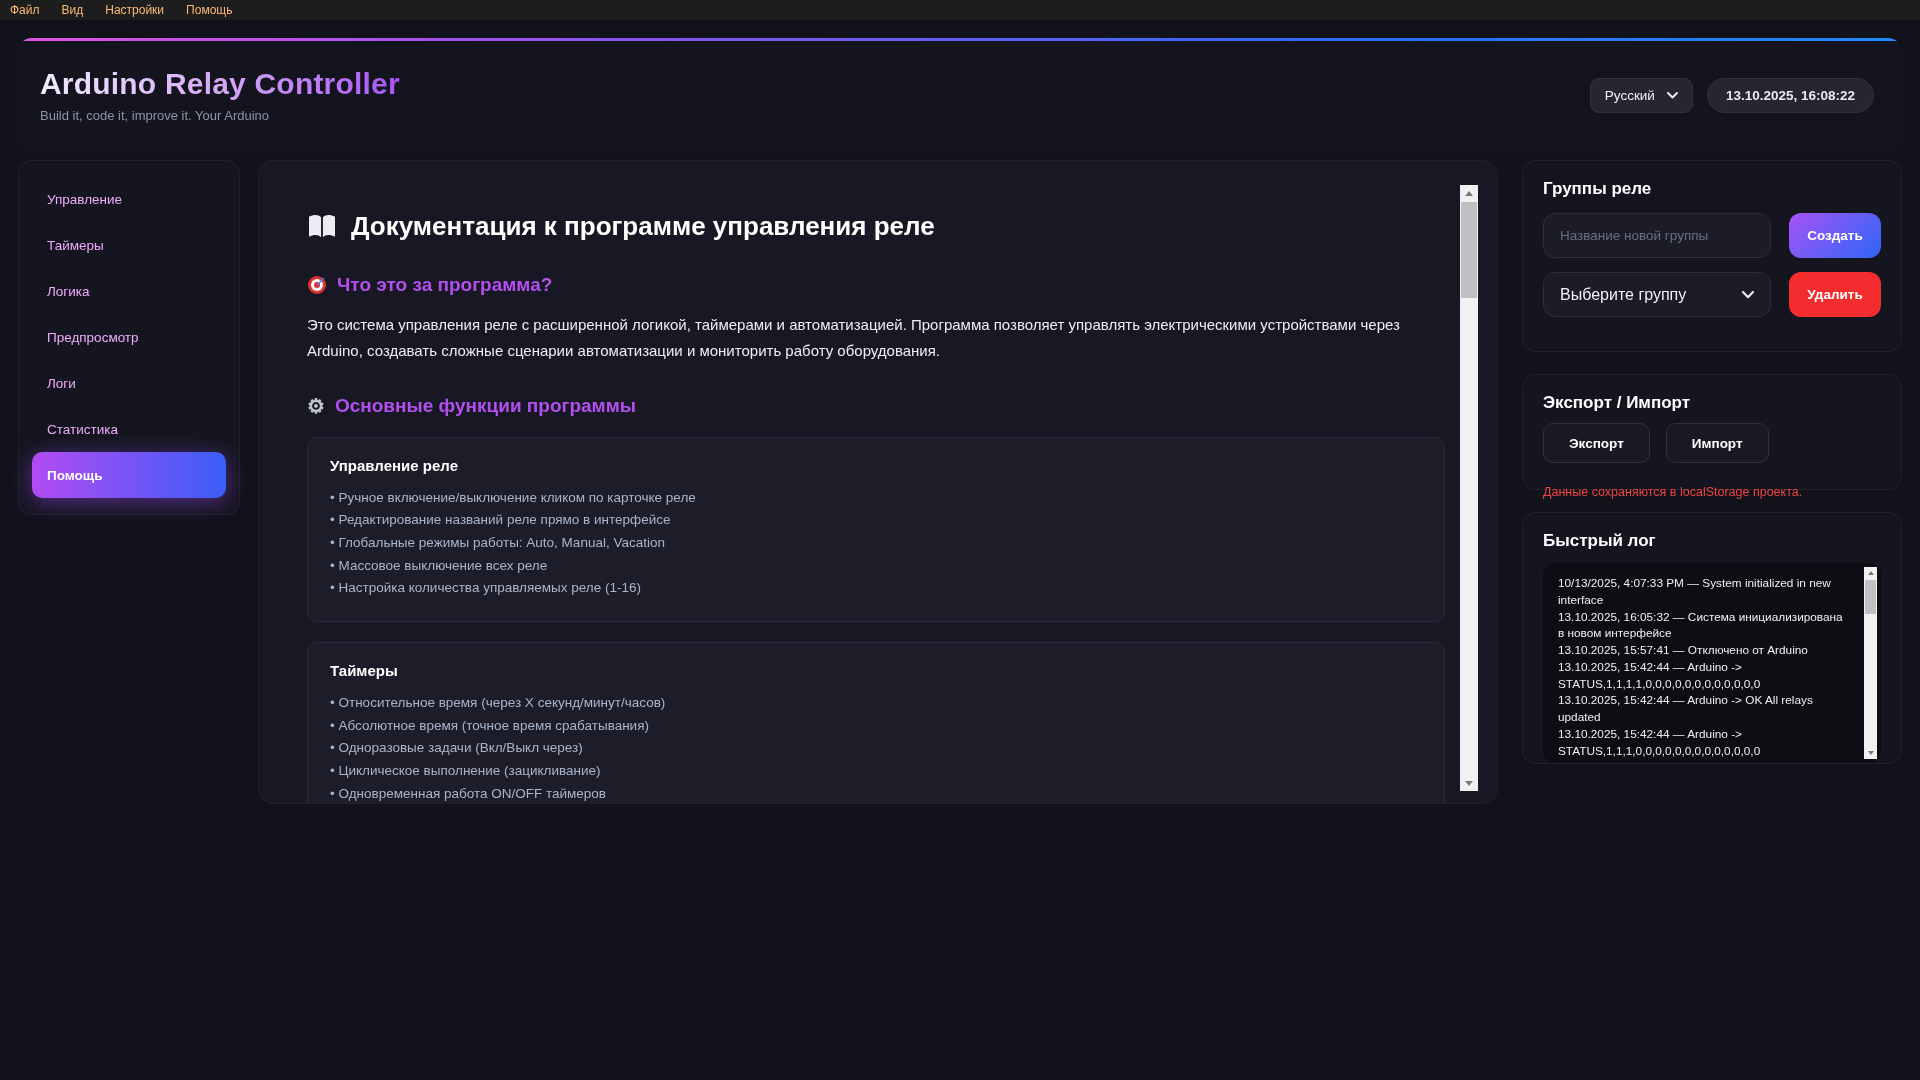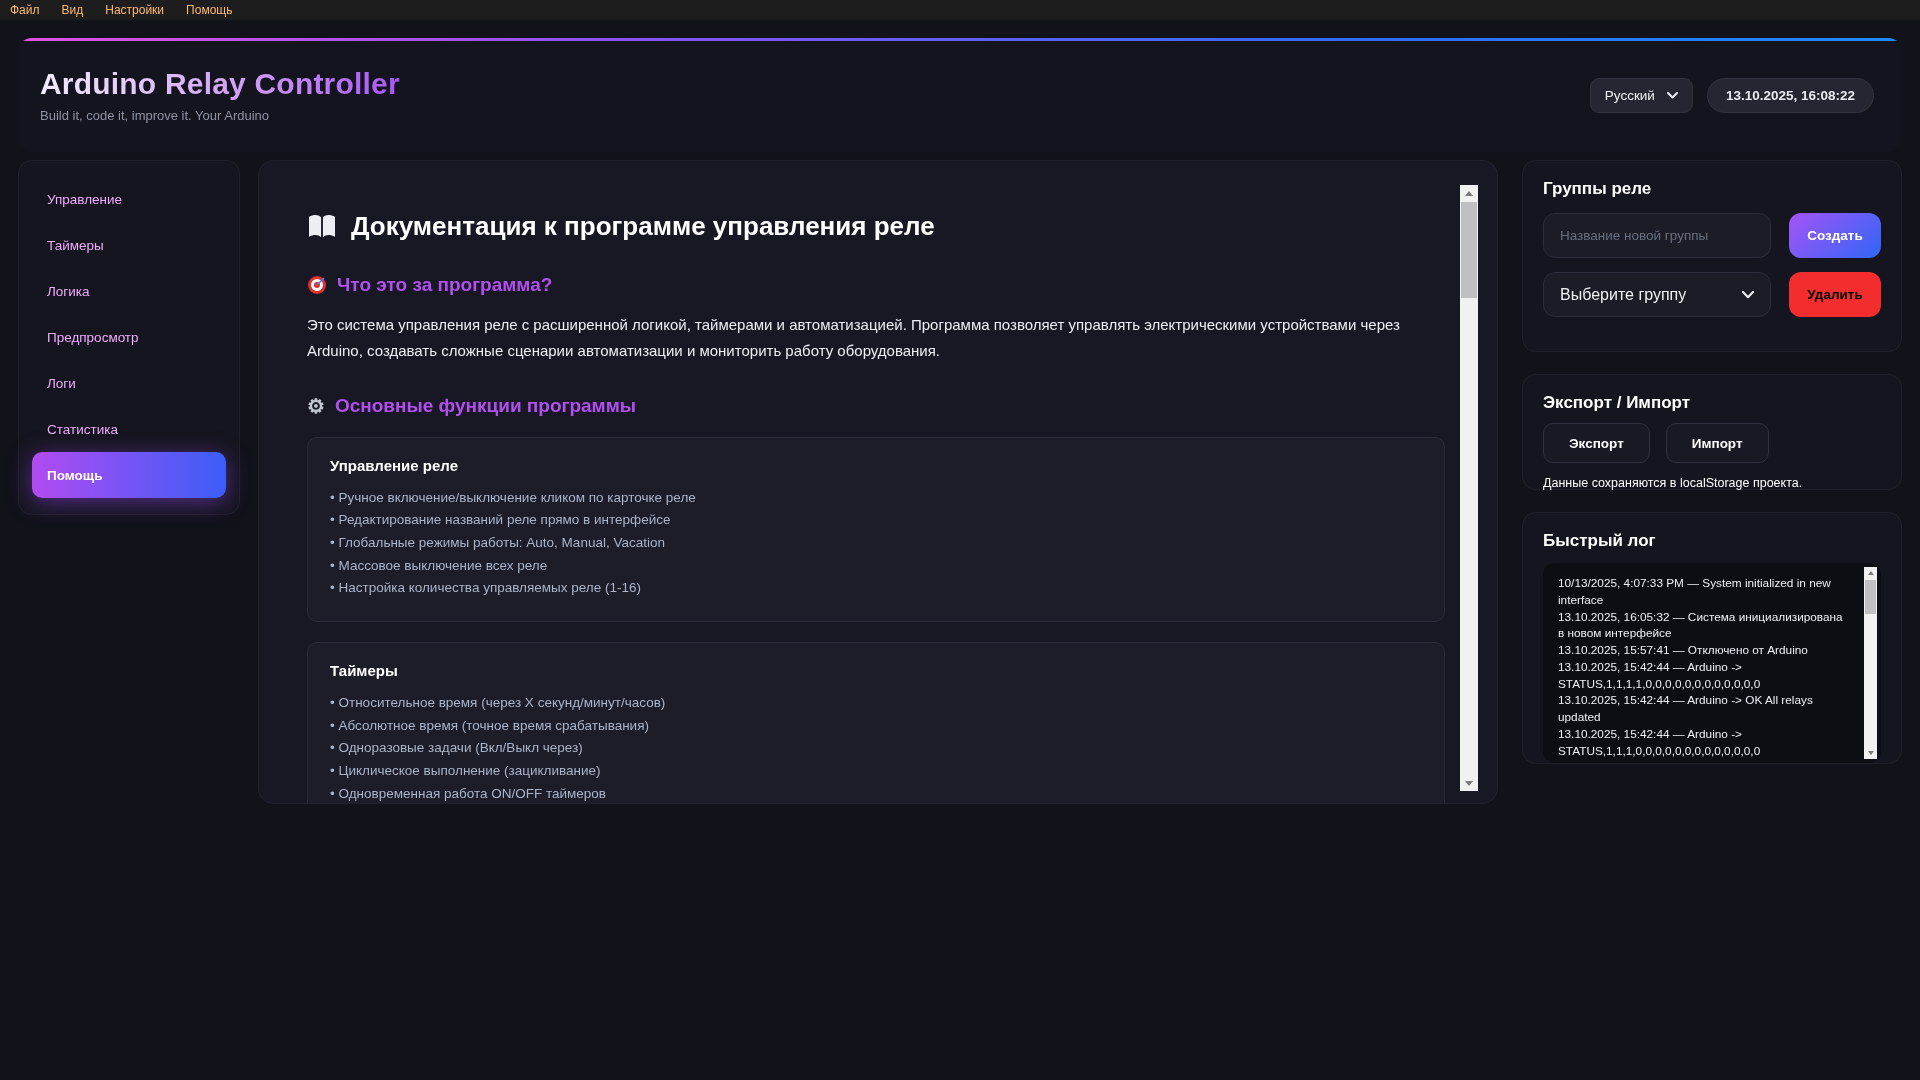--- a/index.html
+++ b/index.html
@@ -70,27 +70,27 @@
   .g-row { display:flex; gap:18px; margin-top:14px; }
   .g-input { flex:1; height:45px; background:#1c1c27; border:1px solid #2d2d3c; border-radius:12px;
              color:#e8eaf0; font-size:13.5px; padding:0 16px; outline:none; font-family:"Liberation Sans",sans-serif; }
   .g-input::placeholder { color:#667080; }
   .g-select { flex:1; height:45px; background:#1c1c27; border:1px solid #2d2d3c; border-radius:12px;
               display:flex; align-items:center; justify-content:space-between; padding:0 16px;
               font-size:16px; color:#f0f1f5; cursor:pointer; }
   .btn { border:none; cursor:pointer; font-family:"Liberation Sans",sans-serif; }
   .btn-create { width:92px; height:45px; border-radius:12px; color:#fff; font-size:13.5px; font-weight:bold;
                 background:linear-gradient(135deg,#a654f6 0%, #2f66f6 100%); }
-  .btn-delete { width:92px; height:45px; border-radius:12px; color:#000000; font-size:13.5px; font-weight:bold;
+  .btn-delete { width:92px; height:45px; border-radius:12px; color:#ffffff; font-size:13.5px; font-weight:bold;
                 background:#f32d2d; }
   .p-export { margin-top:22px; height:116px; }
   .e-row { display:flex; gap:16px; margin-top:10px; }
   .btn-ghost { height:40px; padding:0 25px; background:#191924; border:1px solid #30303f; border-radius:10px;
                color:#fff; font-size:13.5px; font-weight:bold; }
-  .e-note { margin-top:13px; font-size:12.5px; color:#ffffff; }
+  .e-note { margin-top:22px; font-size:12.5px; color:#ef4444; }
   .p-log { margin-top:22px; height:252px; }
   .logbox { position:relative; margin-top:12px; height:200px; background:#0d0d14; border-radius:12px;
             padding:12px 30px 12px 15px; overflow:hidden; }
   .log-line { font-size:11.8px; line-height:1.42; color:#eef0f6; word-break:break-word; }
   .logscroll { position:absolute; top:4px; bottom:4px; right:4px; width:13px; background:#f1f1f1; }
   .logscroll .arr { position:absolute; left:0; right:0; height:12px; display:flex; align-items:center; justify-content:center; }
   .logscroll .arr.up { top:0; } .logscroll .arr.down { bottom:0; }
   .logscroll .tri-up { border-left-width:3px; border-right-width:3px; border-bottom-width:4px; }
   .logscroll .tri-down { border-left-width:3px; border-right-width:3px; border-top-width:4px; }
   .logscroll .thumb { position:absolute; left:1px; right:1px; top:13px; height:34px; background:#bfbfc4; }

